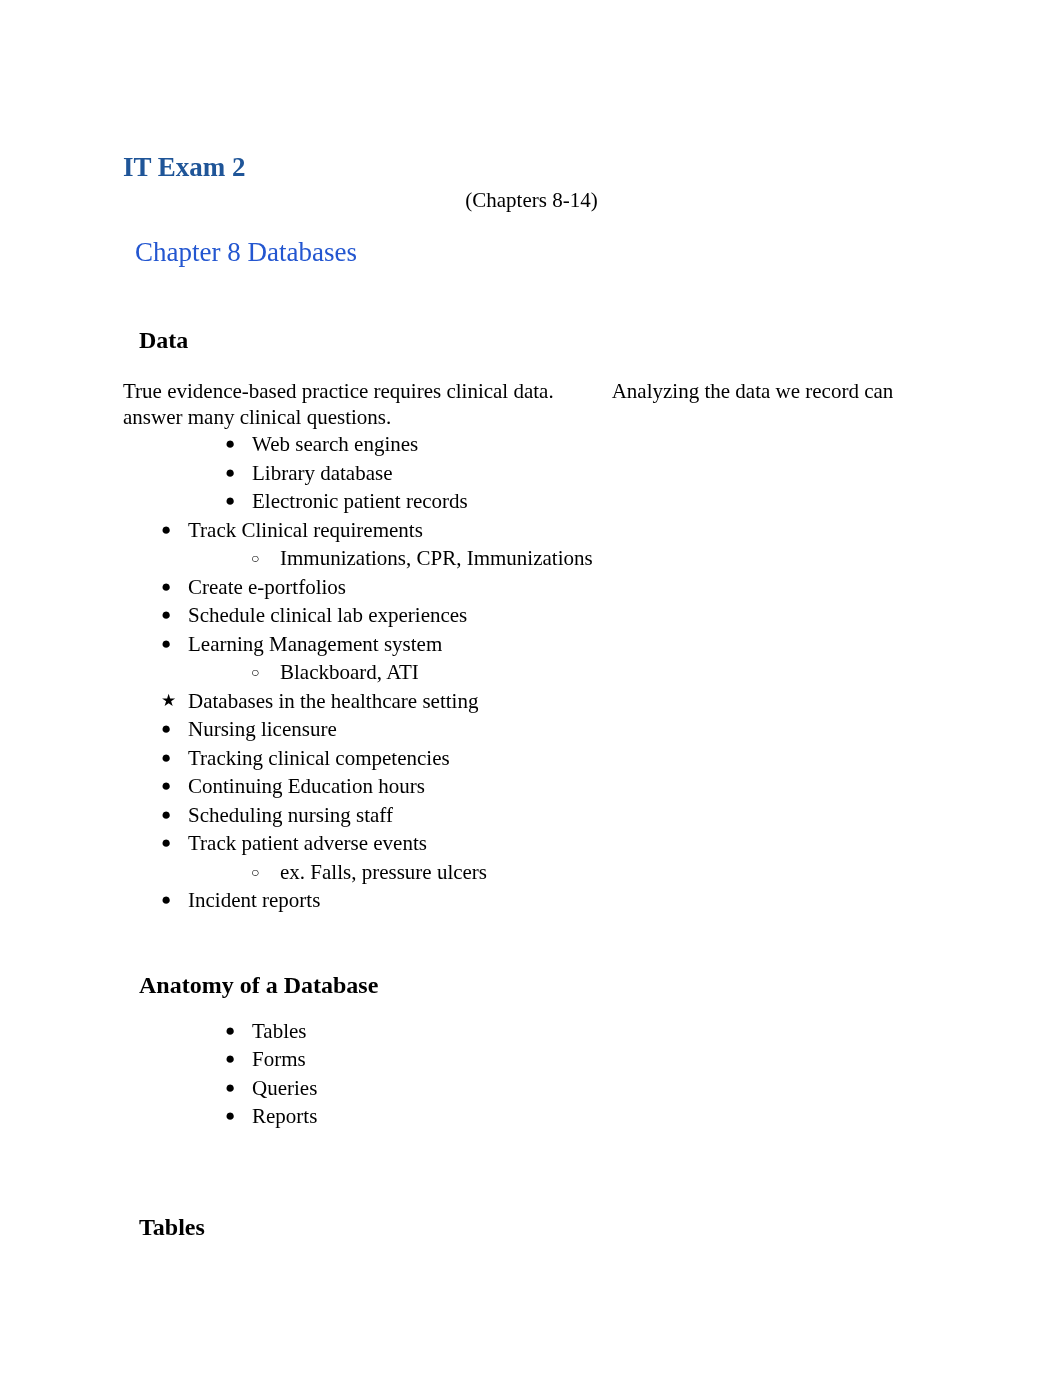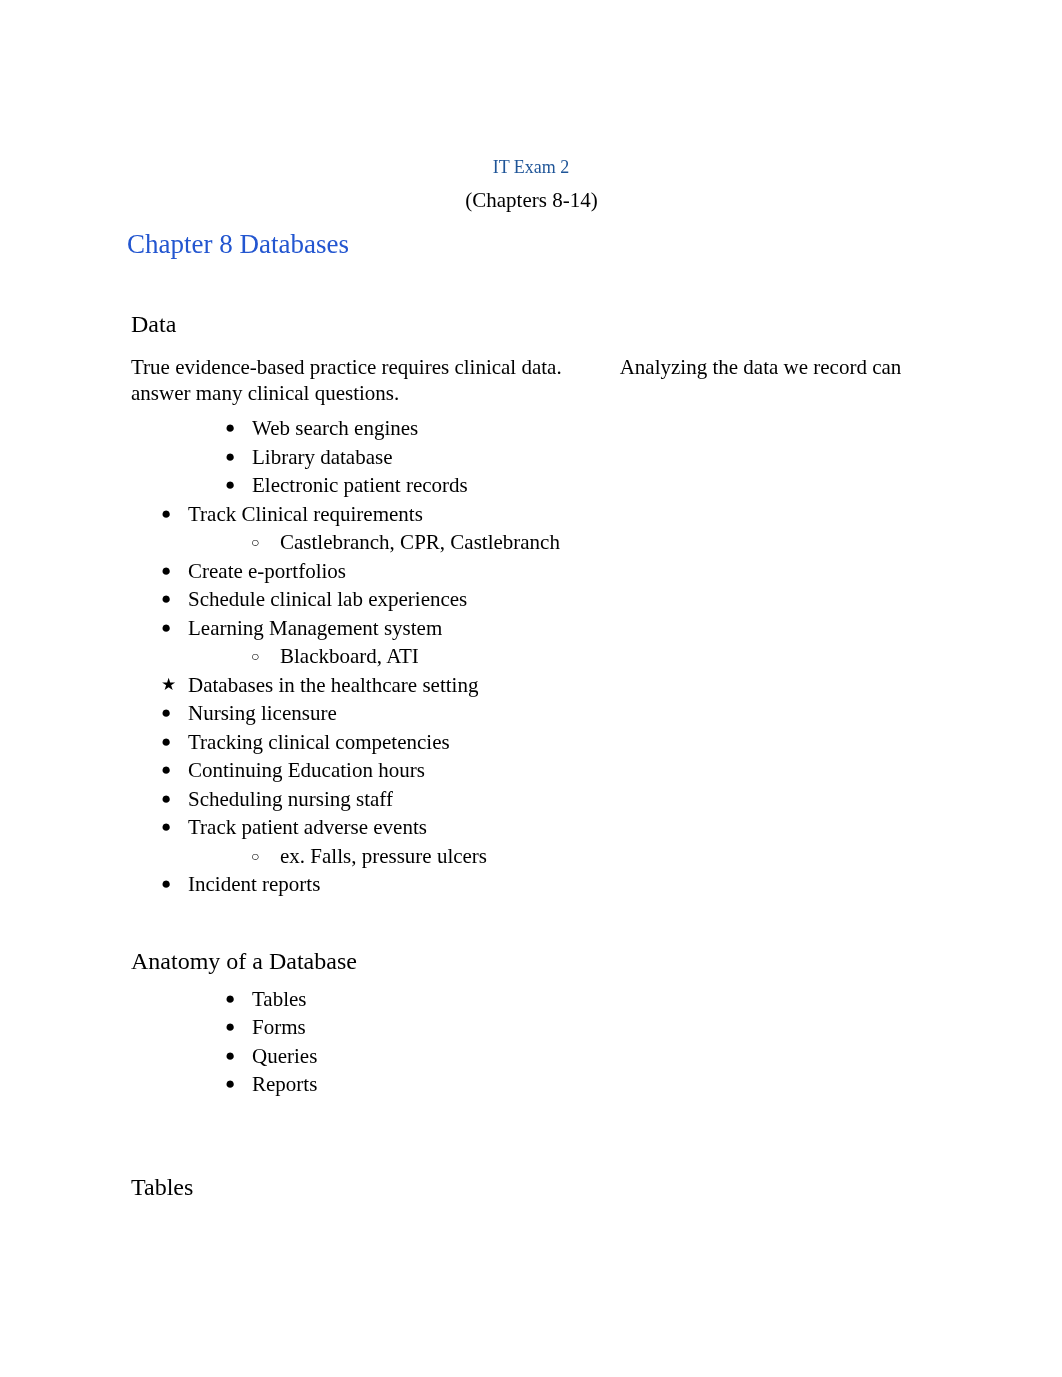--- a/index.html
+++ b/index.html
@@ -19,62 +19,62 @@
   .page {
     position: relative;
     width: 1062px;
     min-height: 1377px;
     padding: 150px 122px 60px 123px;
     background: #ffffff;
   }
 
   
   .doc-title {
-    text-align: center;
-    font-size: 18px;
+    text-align: left;
+    font-size: 27px;
     line-height: 34px;
-    font-weight: normal;
+    font-weight: bold;
     margin: 0;
     padding-right: 1px;
   }
   .doc-subtitle {
     text-align: center;
     font-size: 21px;
     line-height: 33px;
     font-weight: normal;
     margin: 0 0 0 0;
     color: #000000;
   }
   .chapter-title {
     font-size: 27px;
     line-height: 36px;
     font-weight: normal;
-    margin: 4px;
+    margin: 12px;
     padding-top: 5px;
   }
 
   
   .section-heading {
     font-size: 24px;
     line-height: 32px;
-    font-weight: normal;
-    margin: 8px;
+    font-weight: bold;
+    margin: 16px;
     color: #000000;
   }
   .heading-data        { padding-top: 38px; }
   .heading-use         { padding-top: 46px; }
   .heading-examples    { padding-top: 44px; }
   .heading-anatomy     { padding-top: 38px; }
   .heading-tables      { padding-top: 64px; }
 
   
   .body-para {
     font-size: 21px;
     line-height: 26px;
-    margin: 8px;
+    margin: 0;
     padding-top: 6px;
     max-width: 775px;
   }
   .tab-gap { display: inline-block; width: 58px; }
 
   
   ul.bullets {
     list-style: none;
     margin: 0;
     padding: 0;
@@ -154,21 +154,21 @@
 
   <ul class="bullets deep list-block">
       <li><span class="bullet-mark">●</span><span>Web search engines</span></li>
       <li><span class="bullet-mark">●</span><span>Library database</span></li>
       <li><span class="bullet-mark">●</span><span>Electronic patient records</span></li>
     </ul>
 
 
   <ul class="bullets normal list-block">
       <li><span class="bullet-mark">●</span><span>Track Clinical requirements</span><ul class="sub">
-          <li><span class="bullet-mark">○</span><span>Castlebranch, CPR, Castlebranch</span></li>
+          <li><span class="bullet-mark">○</span><span>Immunizations, CPR, Immunizations</span></li>
         </ul></li>
       <li><span class="bullet-mark">●</span><span>Create e-portfolios</span></li>
       <li><span class="bullet-mark">●</span><span>Schedule clinical lab experiences</span></li>
       <li><span class="bullet-mark">●</span><span>Learning Management system</span><ul class="sub">
           <li><span class="bullet-mark">○</span><span>Blackboard, ATI</span></li>
         </ul></li>
     </ul>
 
   <ul class="bullets normal list-gap-star">
       <li class="star-item"><span class="bullet-mark">★</span><span>Databases in the healthcare setting</span></li>

